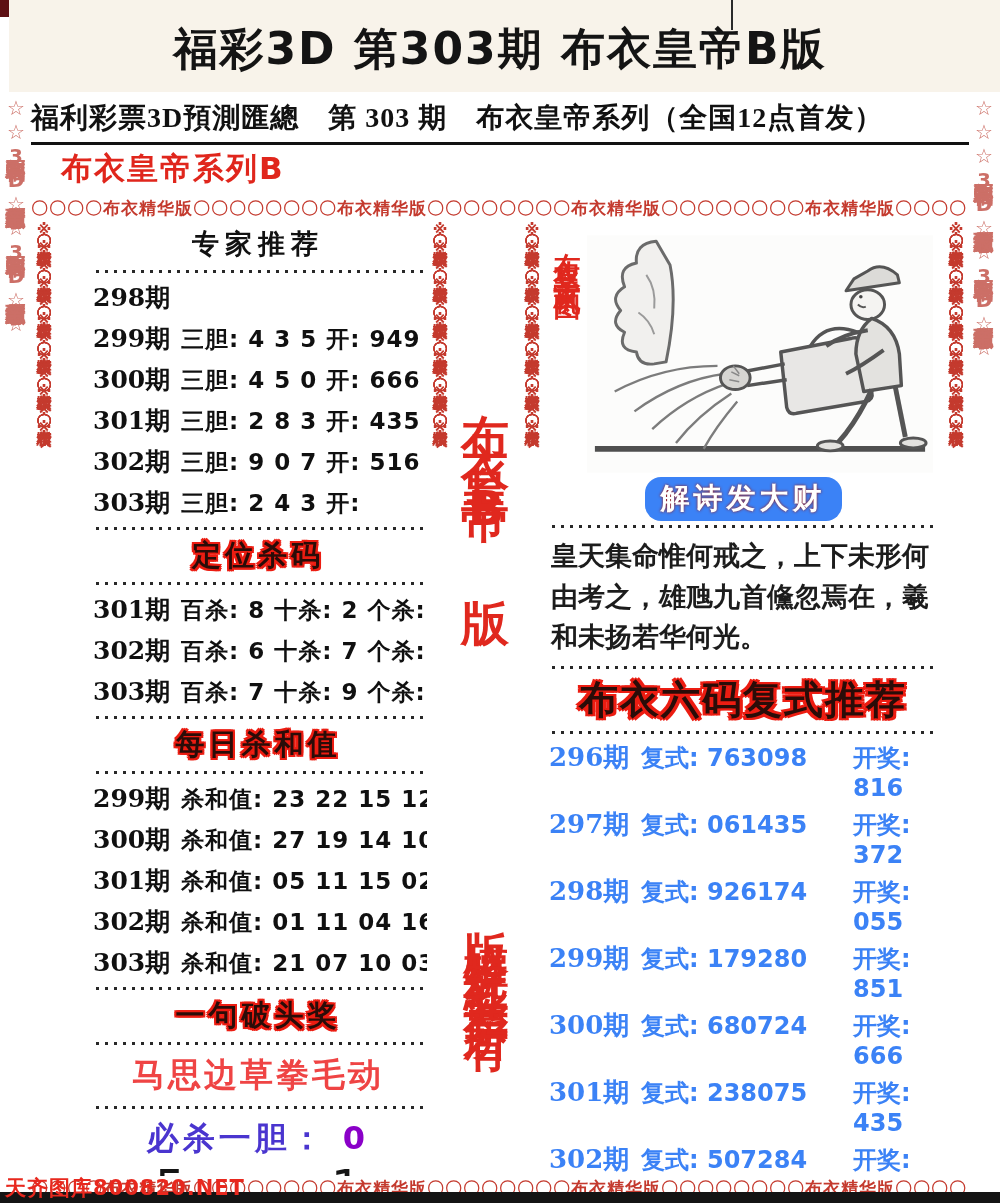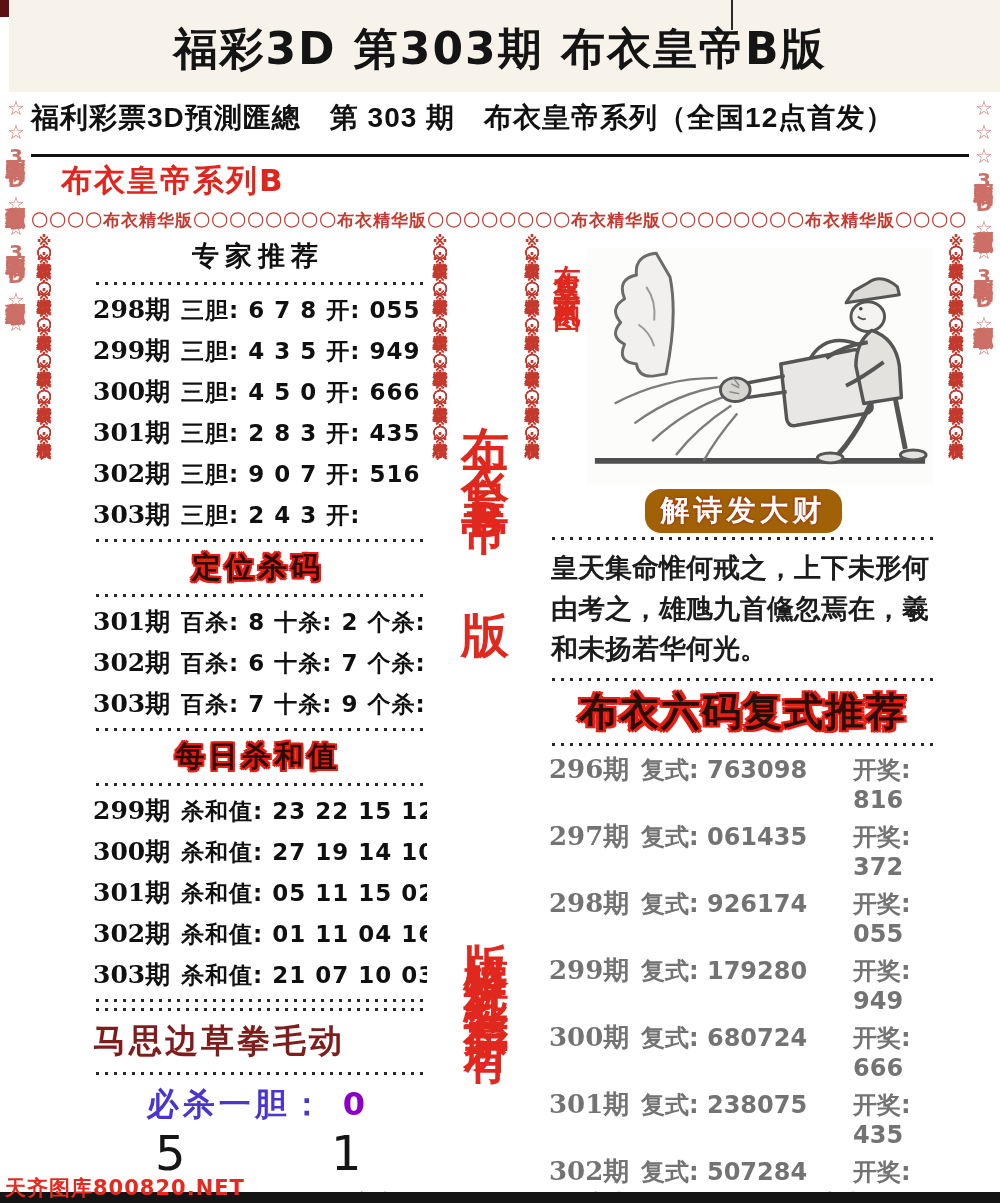--- a/index.html
+++ b/index.html
@@ -22,22 +22,22 @@
     position:absolute; top:96px; bottom:14px; width:32px; overflow:hidden;
     writing-mode:vertical-rl; text-orientation:upright;
     color:#c4574d; font-size:20px; line-height:32px; font-weight:bold; opacity:.85;
   }
   .side-col.left { left:0; }
   .side-col.right { right:0; }
   
   .main { position:absolute; left:31px; right:31px; top:99px; }
   .header-line {
     font-size:28px; font-weight:bold; color:#111; white-space:nowrap;
-    border-bottom:3px solid #111; padding-bottom:17px; letter-spacing:1px;
-    font-family:Liberation Sans, sans-serif;
+    border-bottom:3px solid #111; padding-bottom:5px; letter-spacing:1px;
+    font-family:Liberation Serif, serif;
   }
   .sub-header { color:#e0261c; font-size:31px; font-weight:bold; margin:3px 0 6px 30px; letter-spacing:2px; }
   
   .inner-box { margin-top:4px; }
   .chain-h {
     height:25px; line-height:25px; overflow:hidden; white-space:nowrap;
     color:#c43a2e; font-size:17px; font-weight:bold; letter-spacing:1px;
   }
   .box-body { display:flex; height:955px; overflow:hidden; }
   .chain-v {
@@ -55,21 +55,21 @@
   .sec-title-plain { text-align:center; font-size:27px; font-weight:bold; color:#111; padding:3px 0 4px 0; letter-spacing:6px; }
   .sec-title-red {
     width:max-content; margin:4px auto 4px auto; text-align:center;
     font-size:29px; font-weight:bold; color:#2a0c08; letter-spacing:4px;
     text-shadow:-2px 0 #ec1d12, 2px 0 #ec1d12, 0 -2px #ec1d12, 0 2px #ec1d12,
                 -2px -2px #ec1d12, 2px 2px #ec1d12, 2px -2px #ec1d12, -2px 2px #ec1d12;
   }
   .row { display:flex; align-items:baseline; padding:4px 0; font-weight:bold; color:#101010; }
   .row .issue { flex:0 0 88px; font-size:25px; font-family:"DejaVu Serif","Liberation Serif",serif; }
   .row .text { font-size:23px; letter-spacing:1px; white-space:nowrap; }
-  .phrase { font-size:33px; font-weight:bold; color:#7f1d1d; padding:4px 0; letter-spacing:3px; }
+  .phrase { text-align:center; font-size:33px; font-weight:bold; color:#ef4444; padding:4px 0; letter-spacing:3px; }
   .bisha { text-align:center; font-size:32px; font-weight:bold; color:#4a35cf; padding:4px 0; letter-spacing:4px; }
   .bisha .zero { color:#8a00c8; padding-left:16px; }
   .cross { position:relative; height:168px; }
   .cross .num { position:absolute; font-size:48px; color:#151515; }
   .cross .n5 { left:62px; top:-6px; }
   .cross .n1 { left:238px; top:-6px; }
   
   .col-mid { flex:0 0 66px; overflow:hidden; text-align:center; }
   .mid-text {
     writing-mode:vertical-rl; text-orientation:upright; margin:0 auto;
@@ -80,32 +80,32 @@
   
   .col-right { flex:1 1 auto; padding:2px 6px 0 4px; overflow:hidden; }
   .mystery { display:flex; }
   .mystery-label {
     flex:0 0 36px; writing-mode:vertical-rl; text-orientation:upright;
     color:#e0281e; font-size:27px; font-weight:bold; letter-spacing:7px; margin-top:8px;
   }
   .sketch { flex:1 1 auto; height:238px; margin:12px 4px 0 2px; }
   .caption-wrap { text-align:center; margin:4px 0 2px 0; }
   .caption {
-    display:inline-block; background:#a16207; color:#ffffff;
+    display:inline-block; background:#3b82f6; color:#ffffff;
     font-size:29px; font-weight:bold; letter-spacing:4px;
     padding:2px 16px; border-radius:16px;
     text-shadow:0 0 3px #a01008;
   }
   .poem { font-size:27px; font-weight:bold; color:#1c1c1c; line-height:1.5; padding:4px 2px; }
   .six-title {
     width:max-content; margin:2px auto; font-size:39px; font-weight:bold; color:#2a0c08; letter-spacing:2px;
     text-shadow:-2px 0 #ec1d12, 2px 0 #ec1d12, 0 -2px #ec1d12, 0 2px #ec1d12,
                 -3px -2px #ec1d12, 3px 2px #ec1d12, 3px -2px #ec1d12, -3px 2px #ec1d12;
   }
-  .row6 { display:flex; align-items:baseline; padding:2.5px 0; font-weight:bold; color:#737373; }
+  .row6 { display:flex; align-items:baseline; padding:2.5px 0; font-weight:bold; color:#3b82f6; }
   .row6 .issue { flex:0 0 92px; font-size:26px; font-family:"DejaVu Serif","Liberation Serif",serif; }
   .row6 .fushi { flex:0 0 212px; font-size:24px; }
   .row6 .kai { font-size:24px; }
   
   .bottom-bar { position:absolute; left:0; right:0; bottom:0; height:11px; background:#141414; }
   .watermark {
     position:absolute; left:5px; bottom:1px; z-index:6;
     color:#e8281e; font-size:21px; font-weight:bold; letter-spacing:1px;
   }
   .sketch svg { width:100%; height:100%; }
@@ -132,21 +132,20 @@
 
       <div class="box-body">
         <div class="chain-v">〇〇〇〇〇※布衣精华版※〇〇〇〇〇※布衣精华版※〇〇〇〇〇※布衣精华版※〇〇〇〇〇※布衣精华版※〇〇〇〇〇※布衣精华版※〇〇〇〇〇※布衣精华版※</div>
 
         <div class="col-left">
           <div class="sec-title-plain">专家推荐</div>
           <div class="dots"></div>
 
           <div class="row">
             <span class="issue">298期</span>
-            <span class="text">三胆: 6 7 8 开: 055</span>
           </div>
           <div class="row">
             <span class="issue">299期</span>
             <span class="text">三胆: 4 3 5 开: 949</span>
           </div>
           <div class="row">
             <span class="issue">300期</span>
             <span class="text">三胆: 4 5 0 开: 666</span>
           </div>
           <div class="row">
@@ -198,20 +197,21 @@
           <div class="row">
             <span class="issue">302期</span>
             <span class="text">杀和值: 01 11 04 16 27</span>
           </div>
           <div class="row">
             <span class="issue">303期</span>
             <span class="text">杀和值: 21 07 10 03 19</span>
           </div>
 
           <div class="dots"></div>
+          <div class="sec-title-red">一句破头奖</div>
           <div class="dots"></div>
           <div class="phrase">马思边草拳毛动</div>
           <div class="dots"></div>
 
           <div class="bisha">
             <span>必杀一胆：</span><span class="zero">0</span>
           </div>
 
           <div class="cross">
             <span class="num n5">5</span>
@@ -297,21 +297,21 @@
             <span class="kai">开奖: 372</span>
           </div>
           <div class="row6">
             <span class="issue">298期</span>
             <span class="fushi">复式: 926174</span>
             <span class="kai">开奖: 055</span>
           </div>
           <div class="row6">
             <span class="issue">299期</span>
             <span class="fushi">复式: 179280</span>
-            <span class="kai">开奖: 949</span>
+            <span class="kai">开奖: 851</span>
           </div>
           <div class="row6">
             <span class="issue">300期</span>
             <span class="fushi">复式: 680724</span>
             <span class="kai">开奖: 666</span>
           </div>
           <div class="row6">
             <span class="issue">301期</span>
             <span class="fushi">复式: 238075</span>
             <span class="kai">开奖: 435</span>

